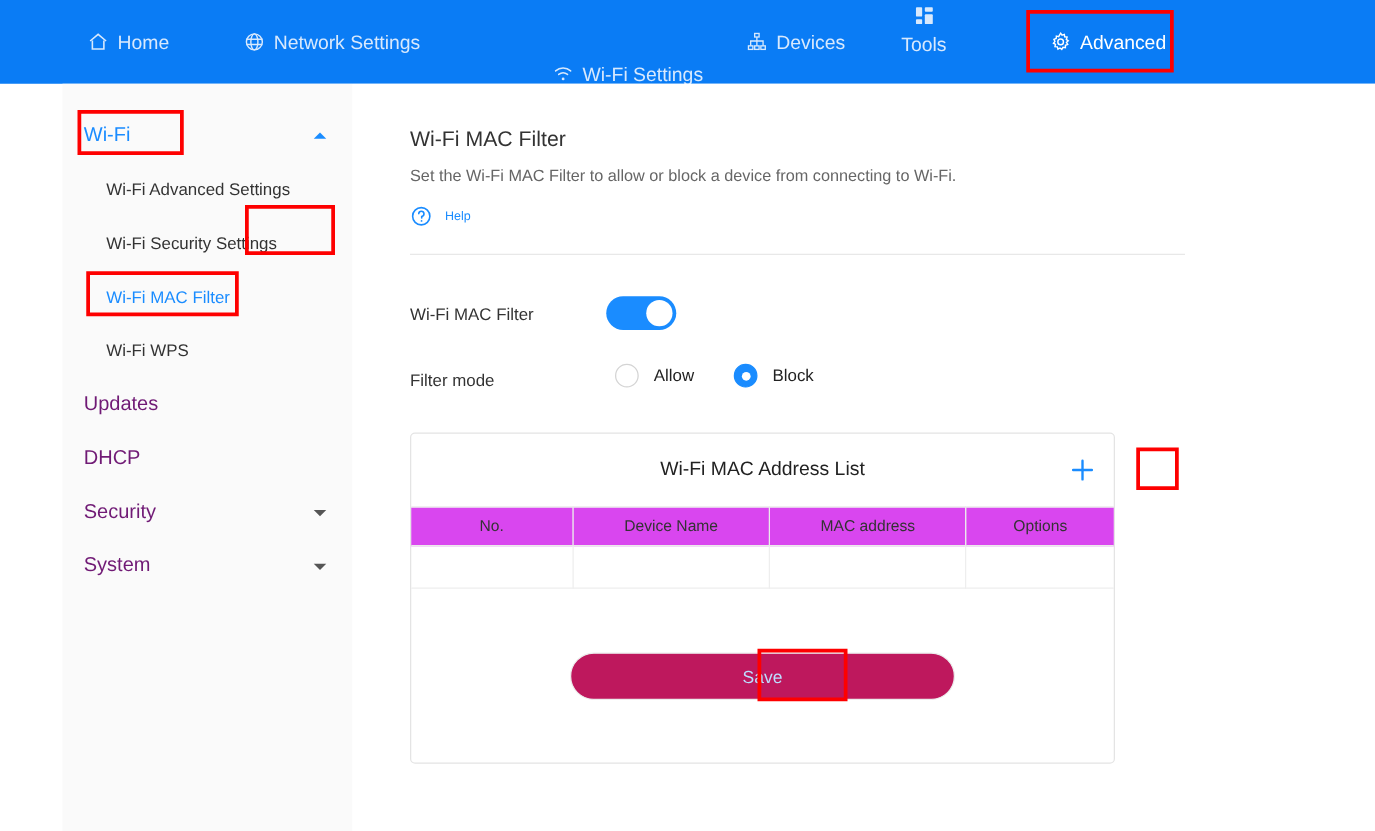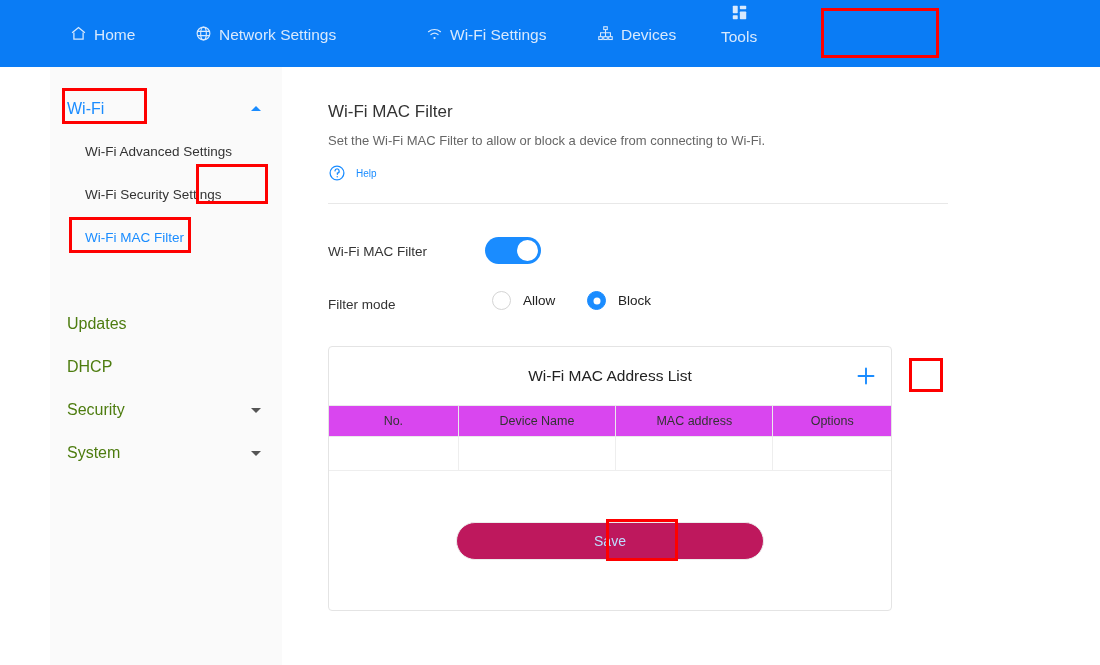--- a/index.html
+++ b/index.html
@@ -27,21 +27,21 @@
     white-space: nowrap;
     cursor: pointer;
   }
   .nav-item .nlabel { line-height: 1; position: relative; top: 1px; }
   .nav-item.active { color: #ffffff; }
   .nav-ico { display: inline-flex; align-items: center; justify-content: center; width: 17px; height: 17px; }
   .nav-ico svg { display: block; }
 
   #nav-home      { position: absolute; left: 68px;  top: 0; }
   #nav-network   { position: absolute; left: 193px; top: 0; }
-  #nav-wifi      { position: absolute; left: 424px; top: 0; }
+  #nav-wifi      { position: absolute; left: 440px; top: 0; align-items: flex-end; }
   #nav-devices   { position: absolute; left: 595px; top: 0; }
   #nav-tools     { position: absolute; left: 719px; top: 4px; flex-direction: column; }
   #nav-advanced  { position: absolute; left: 826px; top: 0; padding-left: 14px; }
 
   .hl-nav-advanced {
     position: absolute; left: 821px; top: 8px;
     width: 118px; height: 50px;
     border: 3px solid #fe0000;
     pointer-events: none;
   }
@@ -53,21 +53,21 @@
     background: #fafafa;
   }
   .side-group {
     position: relative;
     height: 43px;
     display: flex; align-items: center;
     cursor: pointer;
   }
   .side-group .sg-label {
     position: absolute; left: 17px;
-    font-size: 16px; color: #4d7c0f;
+    font-size: 16px; color: #701a75;
   }
   .side-group.current .sg-label { color: #1a8cff; }
   .caret {
     position: absolute; right: 21px; top: 50%;
     width: 0; height: 0;
     border-left: 5.5px solid transparent;
     border-right: 5.5px solid transparent;
   }
   .caret.up   { border-bottom: 5.5px solid #1a8cff; margin-top: -3px; }
   .caret.down { border-top: 5.5px solid #555555; margin-top: -2px; }
@@ -307,20 +307,29 @@
       <svg viewBox="0 0 24 24" width="17" height="17" fill="#d8e9fd">
         <rect x="2.5" y="2.5" width="7" height="10.5" rx="1"></rect>
         <rect x="12.5" y="2.5" width="9" height="5" rx="1"></rect>
         <rect x="12.5" y="10.5" width="9" height="11" rx="1"></rect>
         <rect x="2.5" y="16" width="7" height="5.5" rx="1"></rect>
       </svg>
     </span>
     <span class="nlabel">Tools</span>
   </div>
 
+  <div class="nav-item active" id="nav-advanced">
+    <span class="nav-ico">
+      <svg viewBox="0 0 24 24" width="17" height="17" fill="none" stroke="#ffffff" stroke-width="1.6">
+        <circle cx="12" cy="12" r="3.2"></circle>
+        <path d="M12 2.2 L13.6 4.4 L16.2 3.6 L16.6 6.3 L19.3 6.6 L18.4 9.2 L20.6 10.8 L18.6 12.5 L20 14.9 L17.4 15.8 L17.4 18.5 L14.7 18.1 L13.3 20.5 L11.3 18.9 L9 20.2 L8.3 17.6 L5.6 17.4 L6.2 14.8 L3.9 13.5 L5.6 11.5 L4.4 9.1 L7 8.2 L7.2 5.5 L9.8 6.1 Z"></path>
+      </svg>
+    </span>
+    <span class="nlabel">Advanced</span>
+  </div>
 </div>
 <div class="hl-nav-advanced"></div>
 
 <div class="sidebar">
 
   <div class="side-group current" id="sb-wifi">
     <span class="sg-label">Wi-Fi</span>
     <span class="caret up"></span>
   </div>
 
@@ -329,20 +338,23 @@
   </div>
 
   <div class="side-sub" id="sb-wifi-sec">
     <span class="ss-label">Wi-Fi Security Settings</span>
   </div>
 
   <div class="side-sub current" id="sb-wifi-mac">
     <span class="ss-label">Wi-Fi MAC Filter</span>
   </div>
 
+  <div class="side-sub" id="sb-wifi-wps">
+    <span class="ss-label">Wi-Fi WPS</span>
+  </div>
 
   <div class="side-group" id="sb-updates">
     <span class="sg-label">Updates</span>
   </div>
 
   <div class="side-group" id="sb-dhcp">
     <span class="sg-label">DHCP</span>
   </div>
 
   <div class="side-group" id="sb-security">

